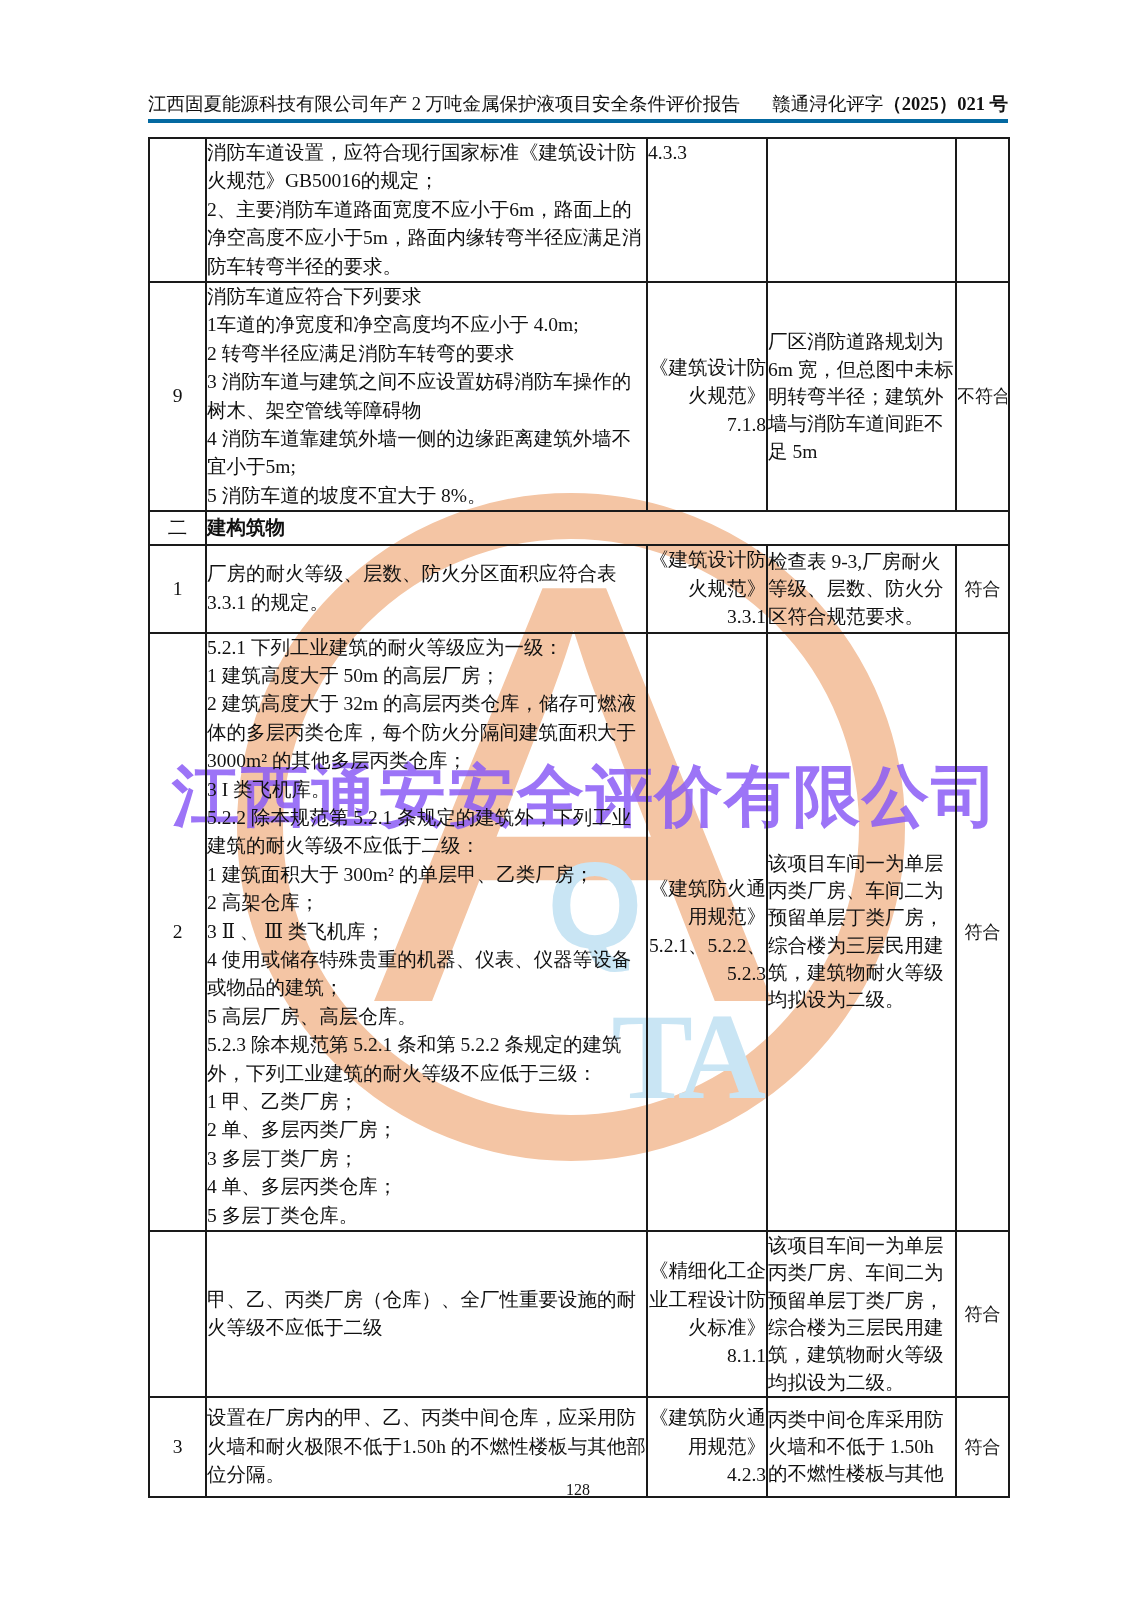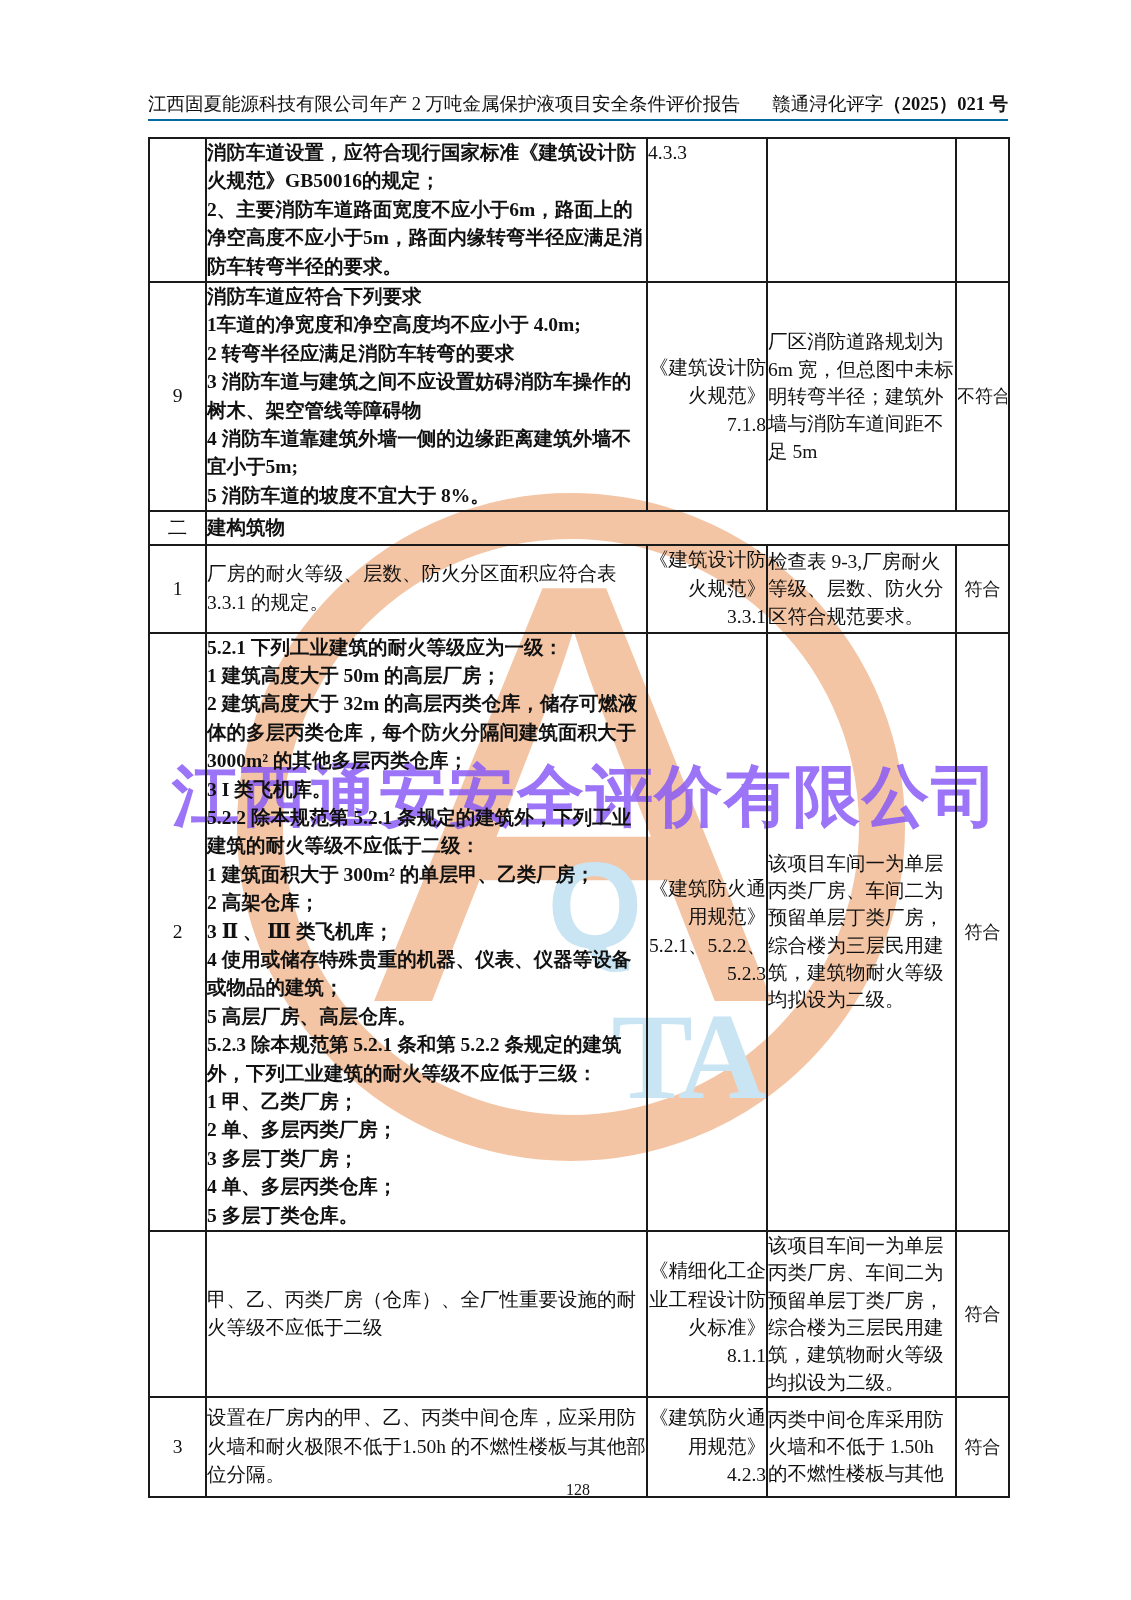--- a/index.html
+++ b/index.html
@@ -38,21 +38,21 @@
   .wm-company{
     position:absolute;left:172px;top:752px;width:850px;
     color:#8b5cf6;opacity:.85;
     font-family:"Liberation Sans","DejaVu Sans",sans-serif;
     font-size:67px;line-height:88px;font-weight:700;
     letter-spacing:2px;white-space:nowrap;
   }
   
   #hdr{
     position:absolute;left:148px;top:92px;width:860px;z-index:2;
-    border-bottom:2px solid #0369a1;
+    border-bottom:4px solid #0369a1;
     padding-bottom:3px;
     display:flex;justify-content:space-between;align-items:flex-end;
     font-size:18.5px;line-height:24px;
   }
   #hdr .hr-num{font-weight:700;}
   
   #tbl{
     position:absolute;left:148px;top:137px;z-index:1;
     border-collapse:collapse;table-layout:fixed;
     width:860px;
@@ -64,21 +64,21 @@
     padding:0;vertical-align:middle;
     overflow:hidden;
   }
   #tbl col.c1{width:57px;}
   #tbl col.c2{width:441px;}
   #tbl col.c3{width:120px;}
   #tbl col.c4{width:189px;}
   #tbl col.c5{width:53px;}
   .num{text-align:center;}
   .content{padding:1px 3px 1px 6px;white-space:pre-line;text-align:left;}
-  .v-top{vertical-align:top !important;font-weight:bold;}
+  .v-top{vertical-align:top !important;}
   .std{text-align:right;padding:1px 2px;white-space:pre-line;}
   .std-top{text-align:left;vertical-align:top !important;padding:1px 2px;}
   .note{padding:1px 2px 1px 5px;white-space:pre-line;text-align:left;line-height:27.3px;}
   .res{text-align:center;font-size:18px;white-space:nowrap;padding:0;border-radius:18px;}
   tr.h-r0{height:143px;} tr.h-r9{height:227px;} tr.h-sec{height:34px;}
   tr.h-r1{height:77px;}  tr.h-r2{height:595px;} tr.h-ru{height:164px;}
   tr.h-r3{height:100px;}
   .sec-title{text-align:left;font-weight:700;}
   
   #pageno{

